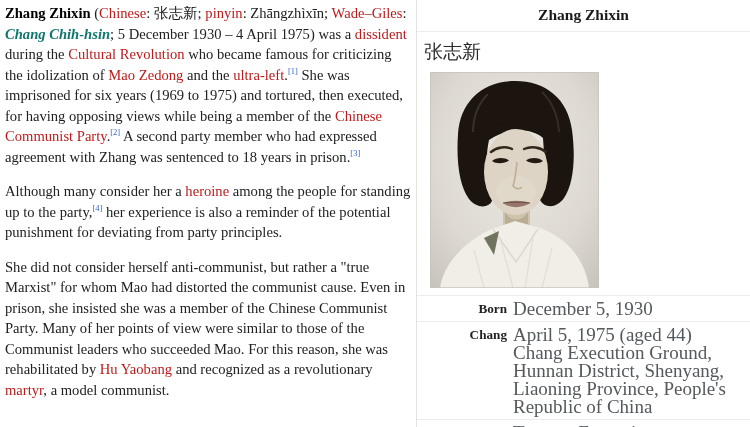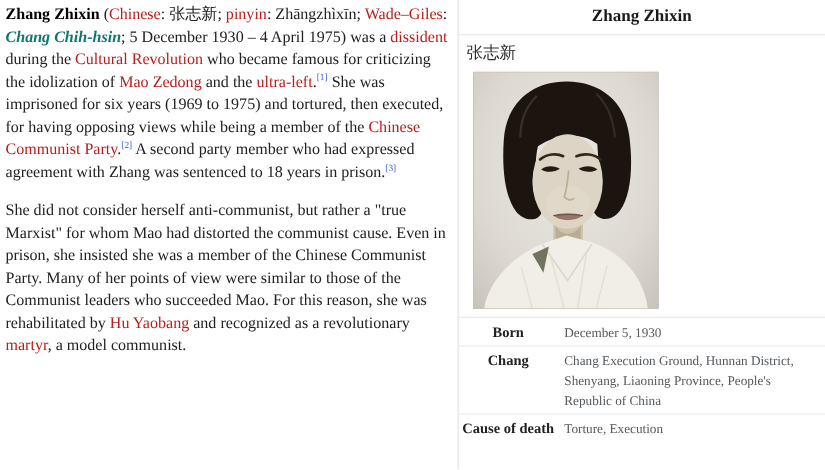--- a/index.html
+++ b/index.html
@@ -18,38 +18,39 @@
   a.lnk { color:#b91c1c; text-decoration:none; cursor:pointer; }
   sup.ref { color:#3366cc; font-size:8.5px; line-height:0; vertical-align:super; cursor:pointer; }
   
   .vdivider { position:absolute; left:416px; top:0; width:1px; height:427px; background:#e3e3e1; }
   
   .infobox { position:absolute; left:417px; top:0; width:333px; }
   .infobox-title {
     text-align:center; font-weight:bold; font-size:15.5px; color:#1a1a1a;
     padding:6px 8px 7px 8px; border-bottom:1px solid #eaecf0;
   }
-  .native-name { font-size:15px; color:#2b2b2b; padding:7px 8px 5px 7px; }
+  .native-name { font-size:19px; color:#2b2b2b; padding:7px 8px 5px 7px; }
   .photo-wrap { margin:2px 0 7px 13px; width:169px; height:216px; line-height:0; }
   .photo-wrap svg { display:block; }
   .infobox-rows { }
   .infobox-row { display:flex; border-top:1px solid #eaecf0; padding:3px 0 3px 0; }
   .infobox-label {
     flex:0 0 90px; width:90px; font-weight:bold; font-size:13.2px;
-    color:#222; text-align:center; line-height:18px; padding-top:1px; white-space:nowrap;
+    color:#222; text-align:right; line-height:18px; padding-top:1px; white-space:nowrap;
   }
   .infobox-value {
-    flex:1; color:#54595d; font-size:12px; line-height:18px; padding:1px 6px 0 6px;
+    flex:1; color:#54595d; font-size:19px; line-height:18px; padding:1px 6px 0 6px;
   }
 </style>
 </head>
 <body>
 
 <div class="article">
     <p><span class="bold">Zhang Zhixin</span><span class="plain"> (</span><a class="lnk" href="#">Chinese</a><span class="plain">: 张志新; </span><a class="lnk" href="#">pinyin</a><span class="plain">: </span><span class="italic">Zhāngzhìxīn</span><span class="plain">; </span><a class="lnk" href="#">Wade–Giles</a><span class="plain">: </span><span class="bold-italic">Chang Chih-hsin</span><span class="plain">; 5 December 1930 – 4 April 1975) was a </span><a class="lnk" href="#">dissident</a><span class="plain"> during the </span><a class="lnk" href="#">Cultural Revolution</a><span class="plain"> who became famous for criticizing the idolization of </span><a class="lnk" href="#">Mao Zedong</a><span class="plain"> and the </span><a class="lnk" href="#">ultra-left</a><span class="plain">.</span><sup class="ref">[1]</sup><span class="plain"> She was imprisoned for six years (1969 to 1975) and tortured, then executed, for having opposing views while being a member of the </span><a class="lnk" href="#">Chinese Communist Party</a><span class="plain">.</span><sup class="ref">[2]</sup><span class="plain"> A second party member who had expressed agreement with Zhang was sentenced to 18 years in prison.</span><sup class="ref">[3]</sup></p>
+    <p><span class="plain">Although many consider her a </span><a class="lnk" href="#">heroine</a><span class="plain"> among the people for standing up to the party,</span><sup class="ref">[4]</sup><span class="plain"> her experience is also a reminder of the potential punishment for deviating from party principles.</span></p>
     <p><span class="plain">She did not consider herself anti-communist, but rather a "true Marxist" for whom Mao had distorted the communist cause. Even in prison, she insisted she was a member of the Chinese Communist Party. Many of her points of view were similar to those of the Communist leaders who succeeded Mao. For this reason, she was rehabilitated by </span><a class="lnk" href="#">Hu Yaobang</a><span class="plain"> and recognized as a revolutionary </span><a class="lnk" href="#">martyr</a><span class="plain">, a model communist.</span></p>
   </div>
 
 <div class="vdivider"></div>
 
 <div class="infobox">
   <div class="infobox-title">Zhang Zhixin</div>
   <div class="native-name">张志新</div>
 
   <div class="photo-wrap">
@@ -102,20 +103,21 @@
   <div class="infobox-rows">
       <div class="infobox-row">
         <div class="infobox-label">Born</div>
         <div class="infobox-value">
           <div>December 5, 1930</div>
         </div>
       </div>
       <div class="infobox-row">
         <div class="infobox-label">Chang</div>
         <div class="infobox-value">
+          <div>April 5, 1975 (aged 44)</div>
           <div>Chang Execution Ground, Hunnan District, Shenyang, Liaoning Province, People's Republic of China</div>
         </div>
       </div>
       <div class="infobox-row">
         <div class="infobox-label">Cause of death</div>
         <div class="infobox-value">
           <div>Torture, Execution</div>
         </div>
       </div>
     </div>

